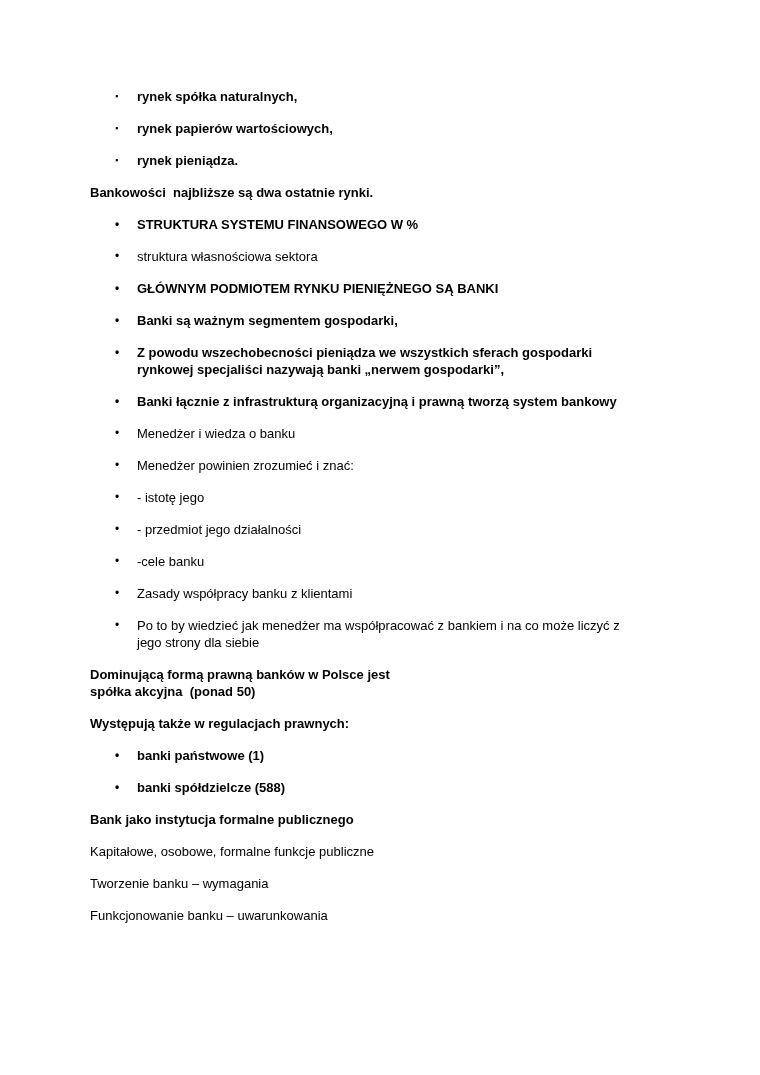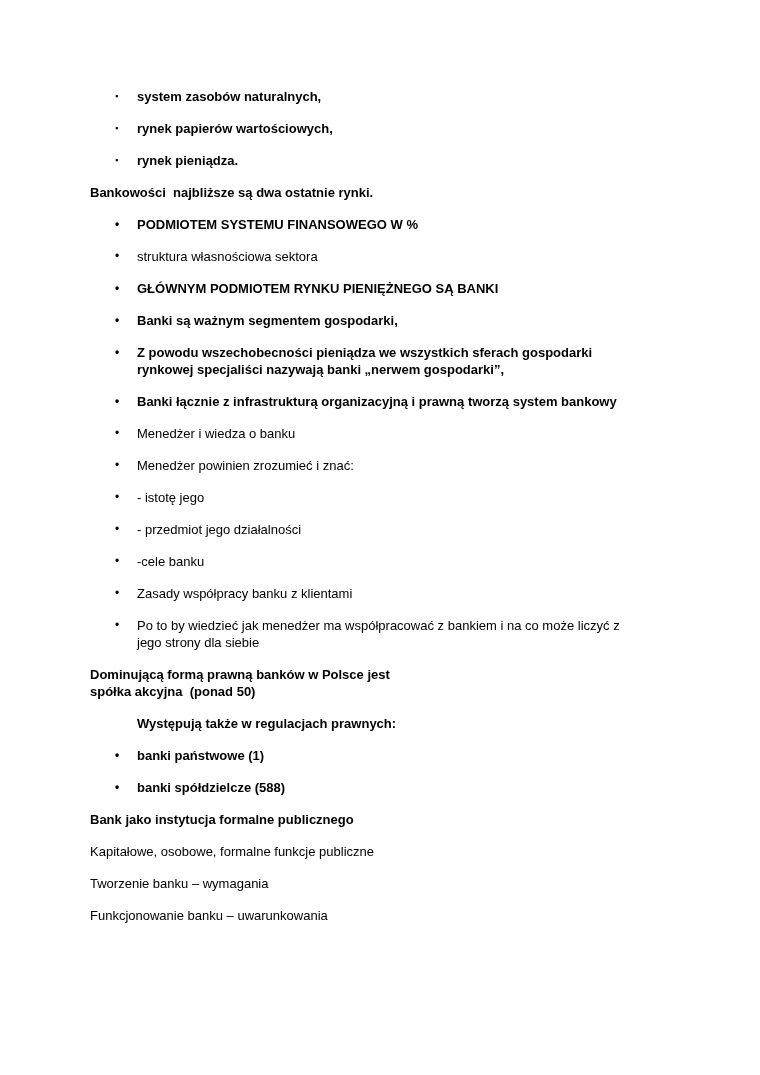--- a/index.html
+++ b/index.html
@@ -43,47 +43,47 @@
   .li.sq .mk {
     font-size: 9px;
     line-height: 17px;
   }
   .li.rd .mk {
     font-size: 12px;
     line-height: 17px;
   }
   .li .tx { flex: 1 1 auto; }
   
-  .ind { margin-left: 47px; }
+  .ind { }
 </style>
 </head>
 <body>
 
 <div class="doc">
 
   <div class="block li sq b">
     <span class="mk">▪</span>
-    <span class="tx">system zasobów naturalnych,</span>
+    <span class="tx">rynek spółka naturalnych,</span>
   </div>
   <div class="block li sq b">
     <span class="mk">▪</span>
     <span class="tx">rynek papierów wartościowych,</span>
   </div>
   <div class="block li sq b">
     <span class="mk">▪</span>
     <span class="tx">rynek pieniądza.</span>
   </div>
 
   <div class="block b">
     <span class="tx">Bankowości  najbliższe są dwa ostatnie rynki.</span>
   </div>
 
   <div class="block li rd b">
     <span class="mk">•</span>
-    <span class="tx">PODMIOTEM SYSTEMU FINANSOWEGO W %</span>
+    <span class="tx">STRUKTURA SYSTEMU FINANSOWEGO W %</span>
   </div>
   <div class="block li rd">
     <span class="mk">•</span>
     <span class="tx">struktura własnościowa sektora</span>
   </div>
   <div class="block li rd b">
     <span class="mk">•</span>
     <span class="tx">GŁÓWNYM PODMIOTEM RYNKU PIENIĘŻNEGO SĄ BANKI</span>
   </div>
   <div class="block li rd b">

